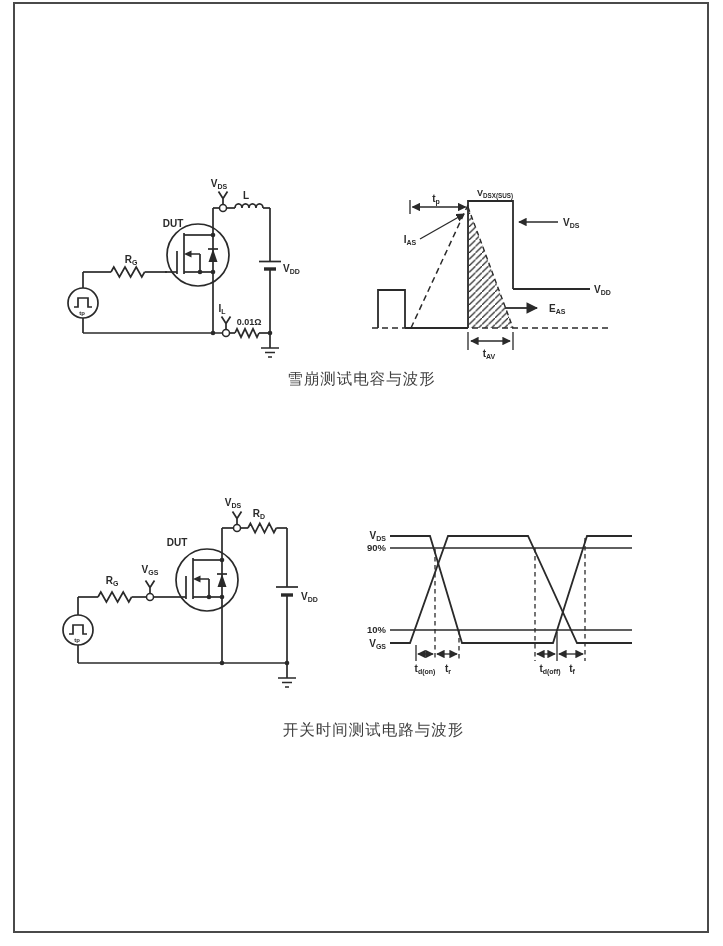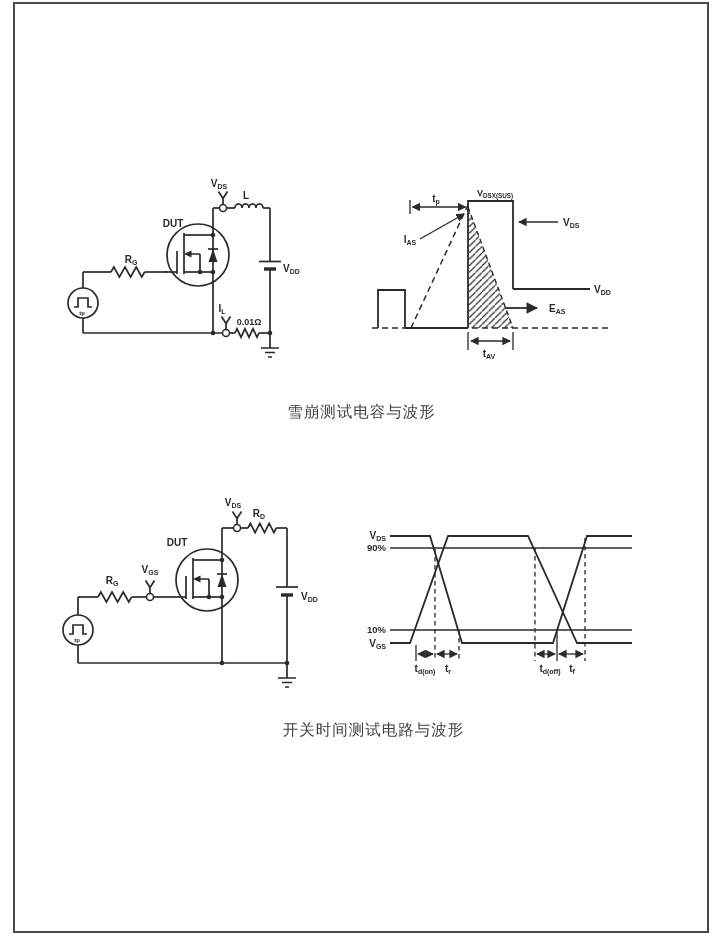--- a/index.html
+++ b/index.html
@@ -159,21 +159,21 @@
     <text class="lbl" x="184" y="137"><tspan class="b">E</tspan><tspan class="s" dy="2.2">AS</tspan></text>
   </g>
 
   <g>
     <path class="thin" d="M 103,157 V 175 M 148,157 V 175"></path>
     <path class="thin" d="M 106,166 H 145" marker-start="url(#ah)" marker-end="url(#ah)"></path>
     <text class="lbl" x="124" y="182" text-anchor="middle"><tspan class="b">t</tspan><tspan class="s" dy="2.2">AV</tspan></text>
   </g>
 </svg>
 
-<div class="caption" style="top:402px">雪崩测试电容与波形</div>
+<div class="caption" style="top:369px">雪崩测试电容与波形</div>
 
 <svg style="left:50px;top:480px" width="278" height="220" viewBox="0 0 278 220">
 
   <g>
     <circle class="ln" cx="28" cy="150" r="15"></circle>
     <path class="ln" d="M 19,154 H 23 V 145 H 33 V 154 H 37"></path>
     <text class="lbl" x="27" y="162" font-size="6" text-anchor="middle">tp</text>
     <path class="ln" d="M 28,135 V 117 M 28,165 V 183"></path>
   </g>
 

